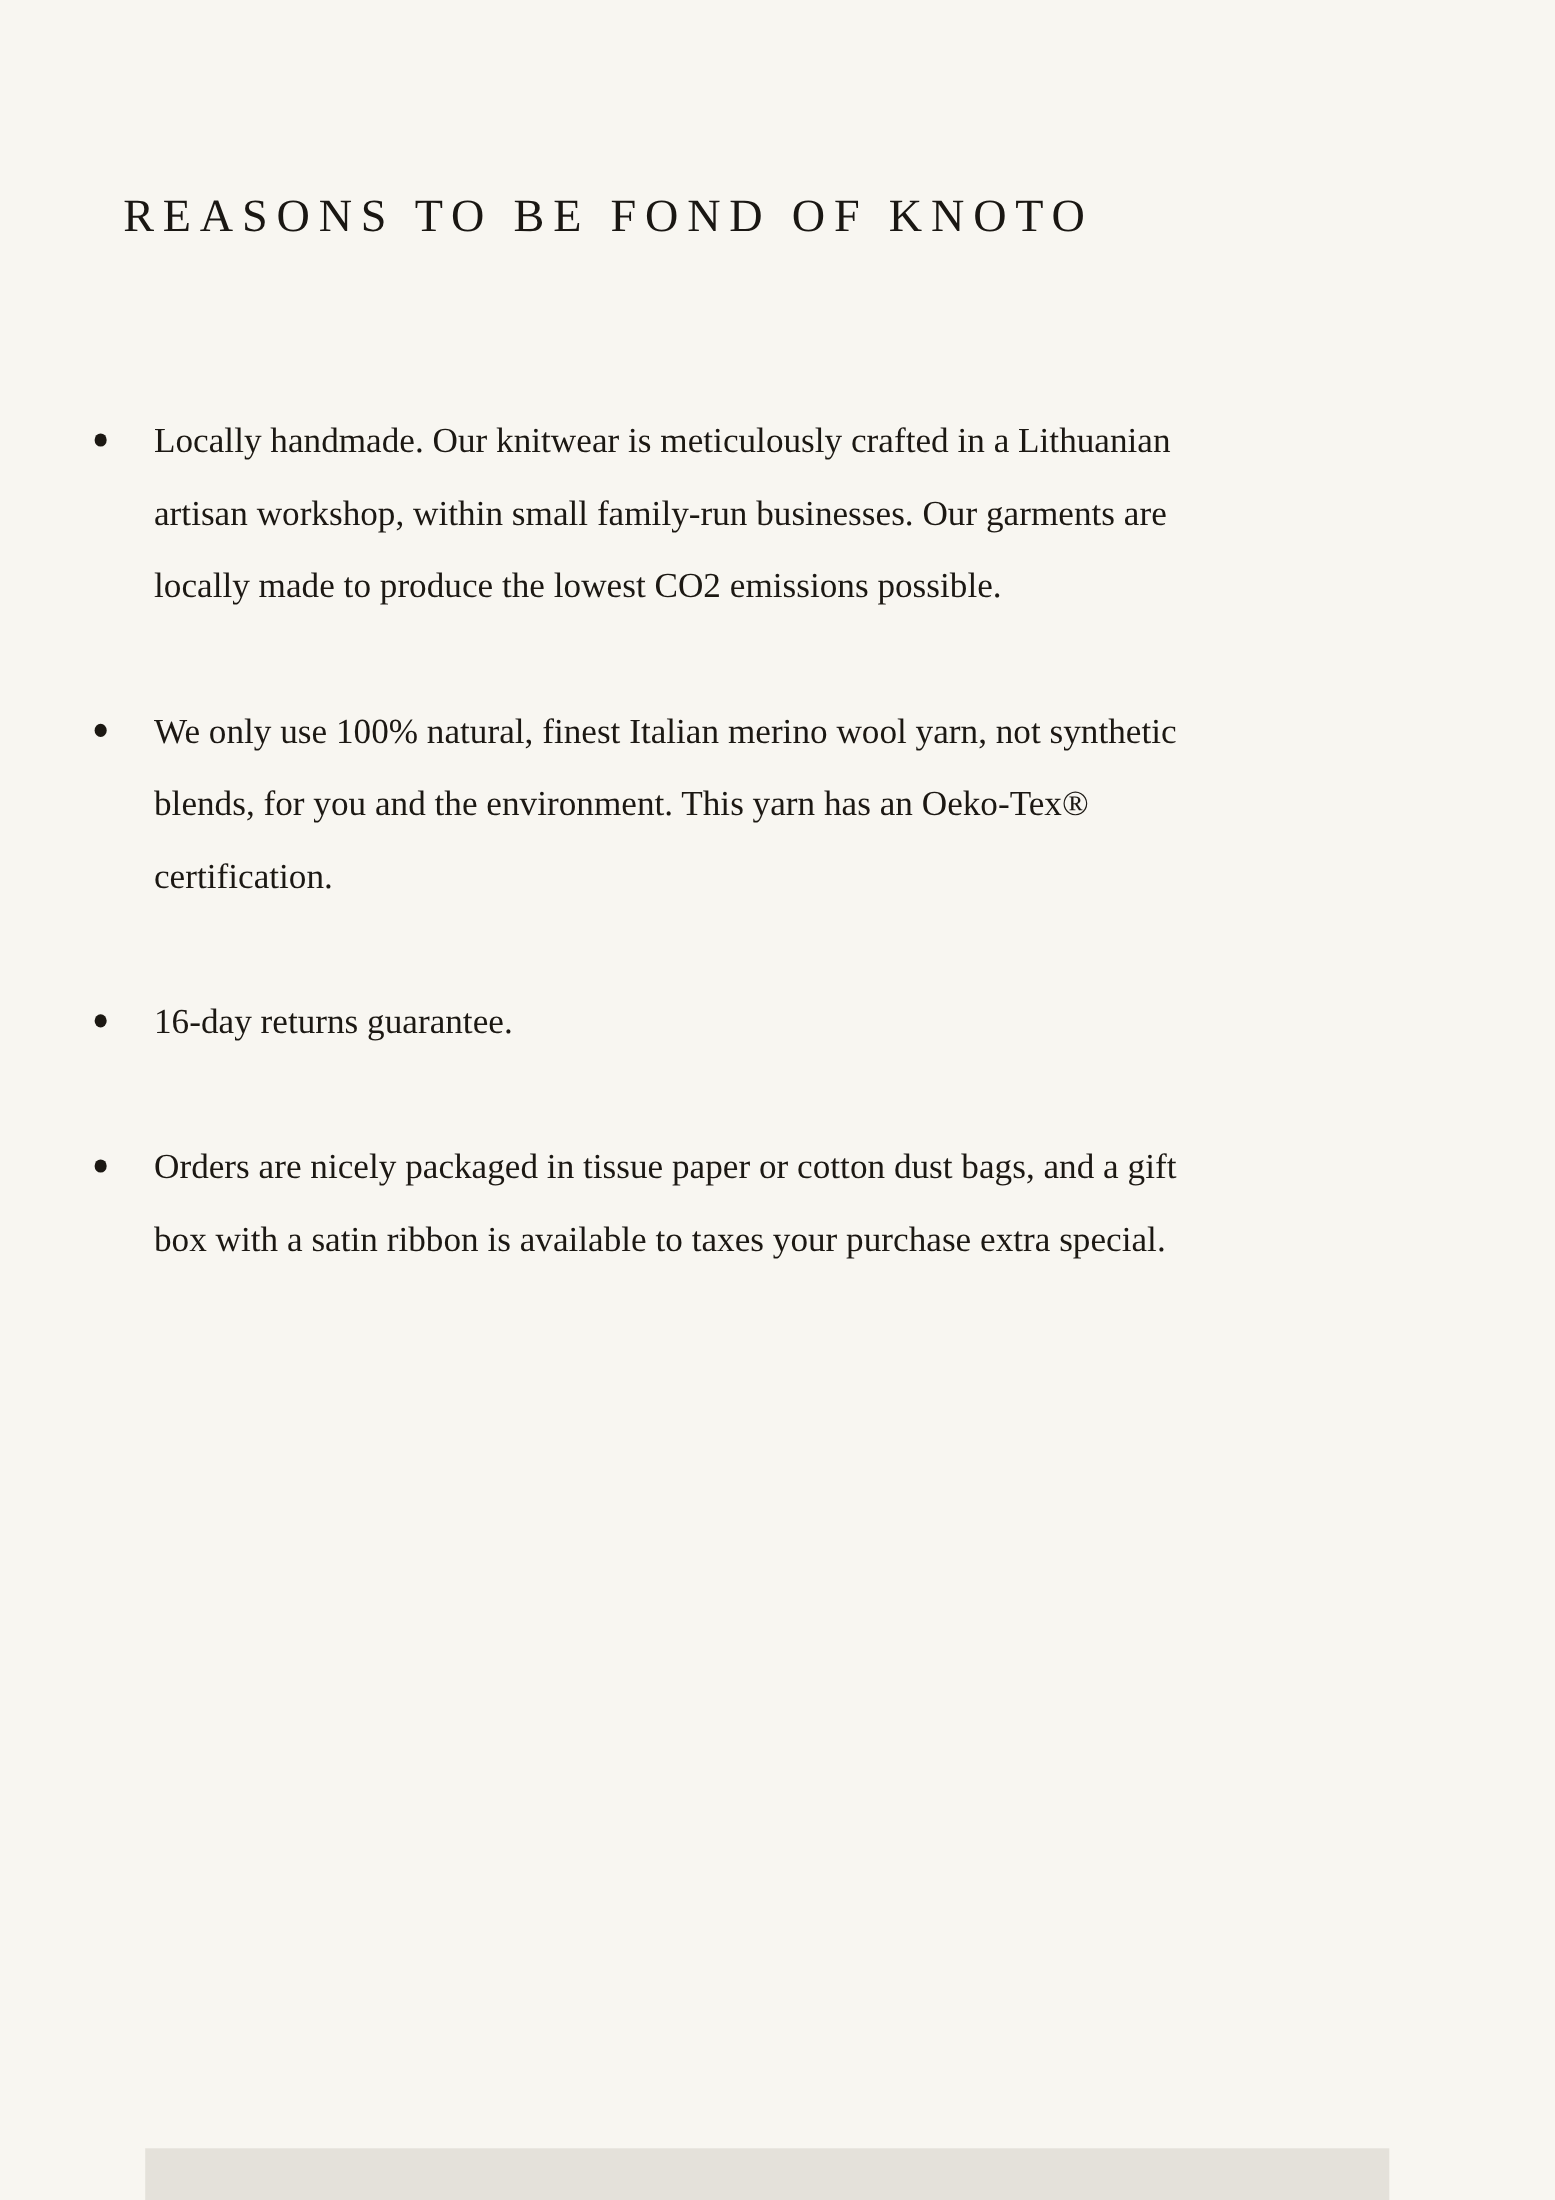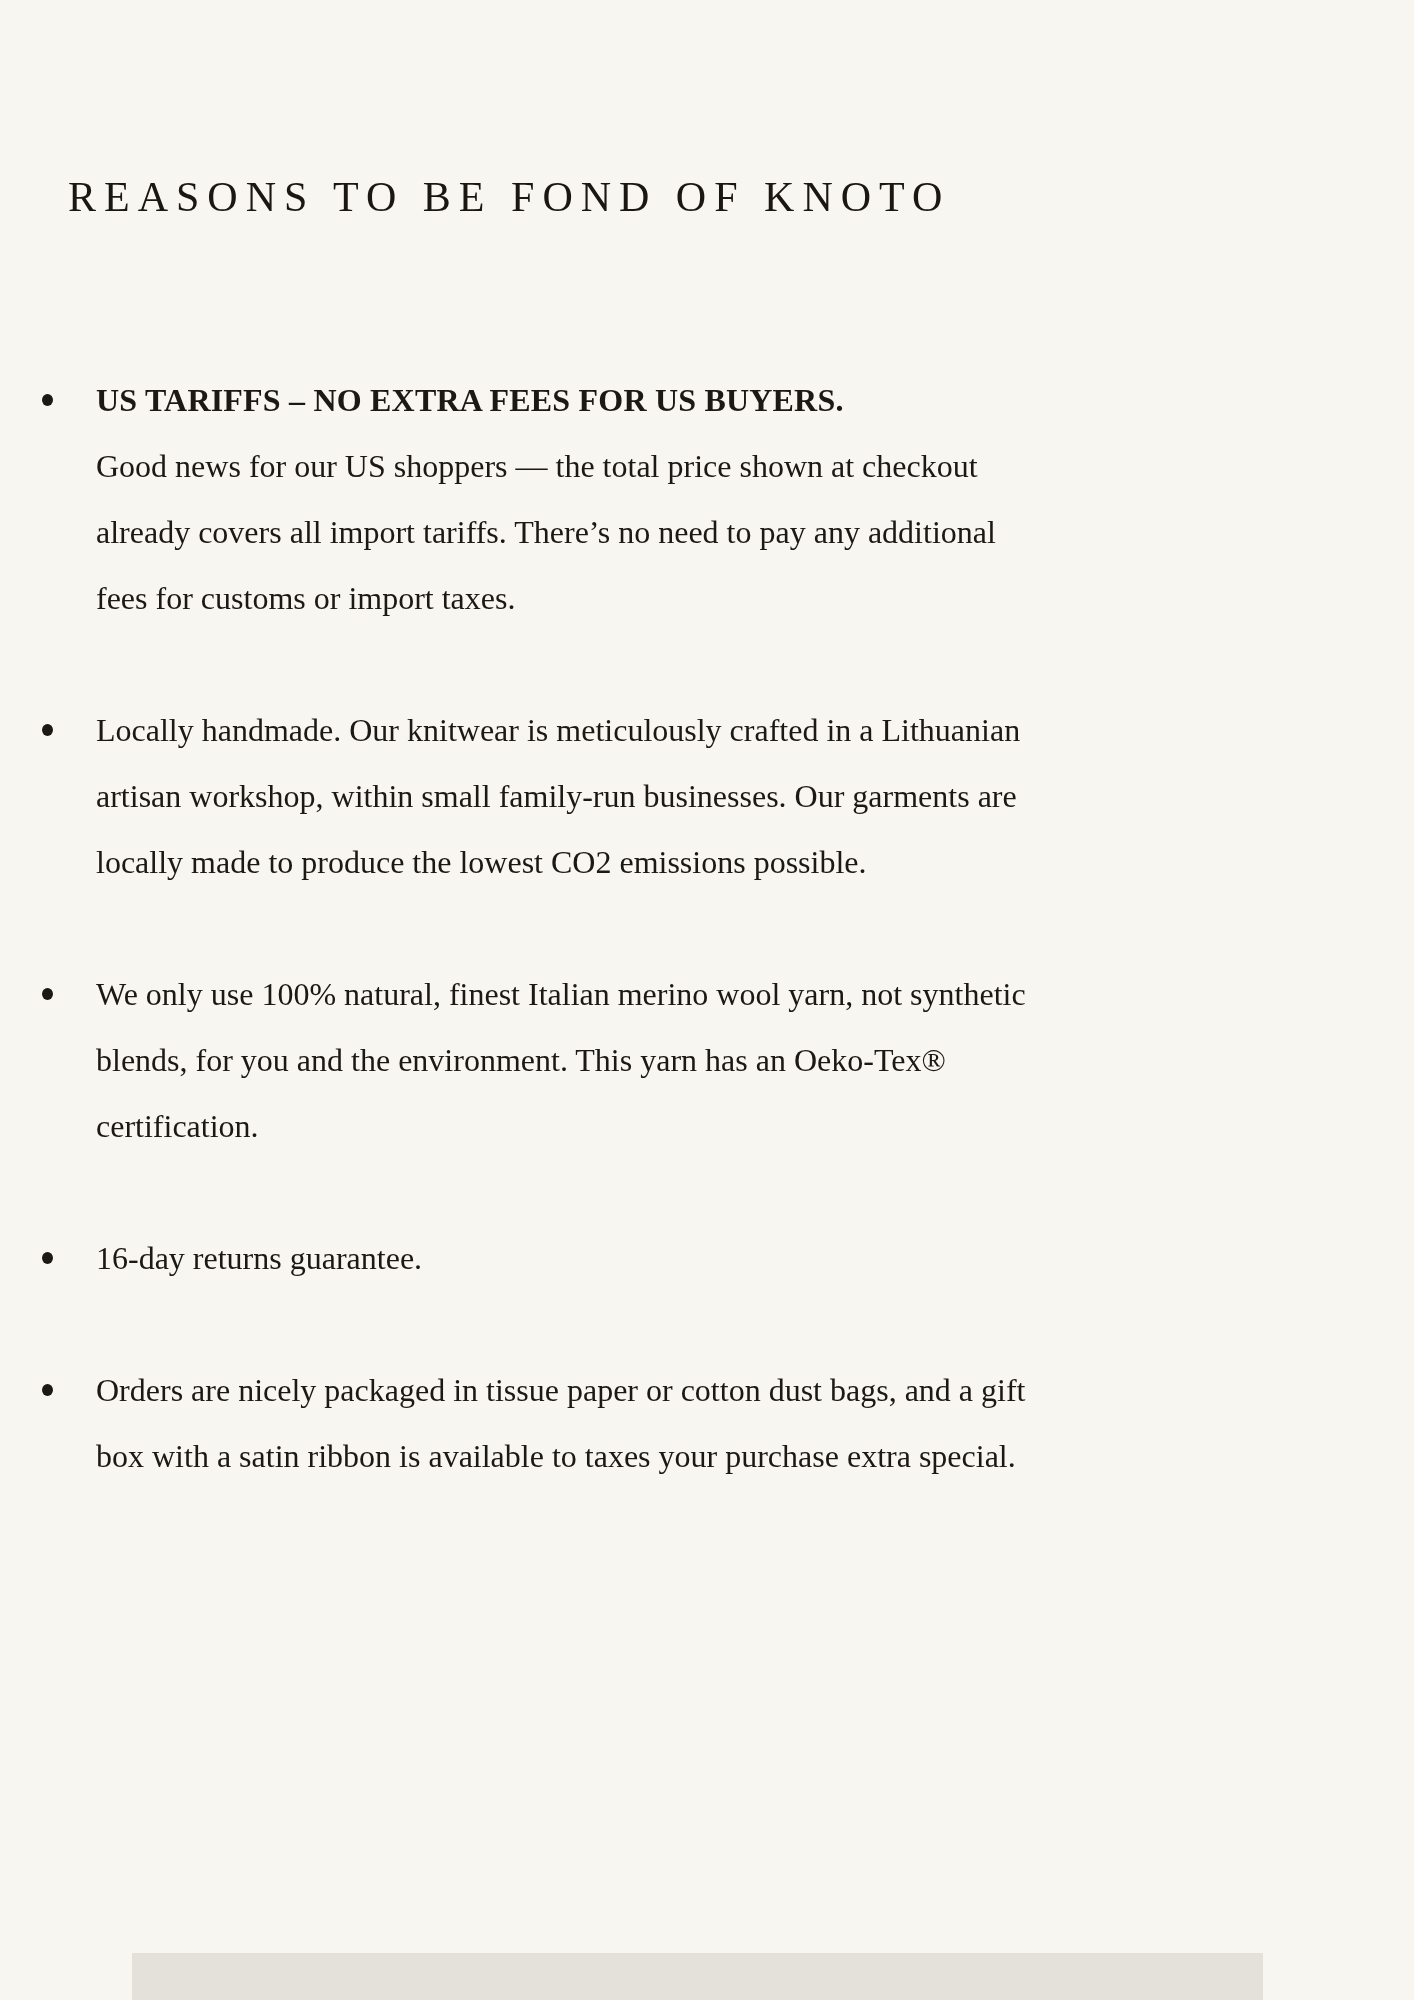--- a/index.html
+++ b/index.html
@@ -8,21 +8,21 @@
     height: 2000px;
     overflow: hidden;
   }
   body {
     position: relative;
     background: #f8f6f1;
     font-family: "Liberation Serif", serif;
     color: #1c1813;
   }
   .content {
-    padding: 172px 120px 0 68px;
+    padding: 172px 120px 0 112px;
   }
   .section-heading {
     font-size: 42px;
     line-height: 50px;
     font-weight: 500;
     letter-spacing: 8px;
     color: #1a1713;
     margin-bottom: 145px;
     white-space: nowrap;
   }
@@ -65,23 +65,20 @@
   }
 </style>
 </head>
 <body>
 
 <div class="content">
   <h2 class="section-heading">REASONS TO BE FOND OF KNOTO</h2>
 
   <ul class="reasons-list">
     <li>
-      <span class="bullet-lead">US TARIFFS – NO EXTRA FEES FOR US BUYERS.</span><span>Good news for our US shoppers — the total price shown at checkout already covers all import tariffs. There’s no need to pay any additional fees for customs or import taxes.</span>
-    </li>
-    <li>
       <span>Locally handmade. Our knitwear is meticulously crafted in a Lithuanian artisan workshop, within small family-run businesses. Our garments are locally made to produce the lowest CO2 emissions possible.</span>
     </li>
     <li>
       <span>We only use 100% natural, finest Italian merino wool yarn, not synthetic blends, for you and the environment. This yarn has an Oeko-Tex® certification.</span>
     </li>
     <li>
       <span>16-day returns guarantee.</span>
     </li>
     <li>
       <span>Orders are nicely packaged in tissue paper or cotton dust bags, and a gift box with a satin ribbon is available to taxes your purchase extra special.</span>

